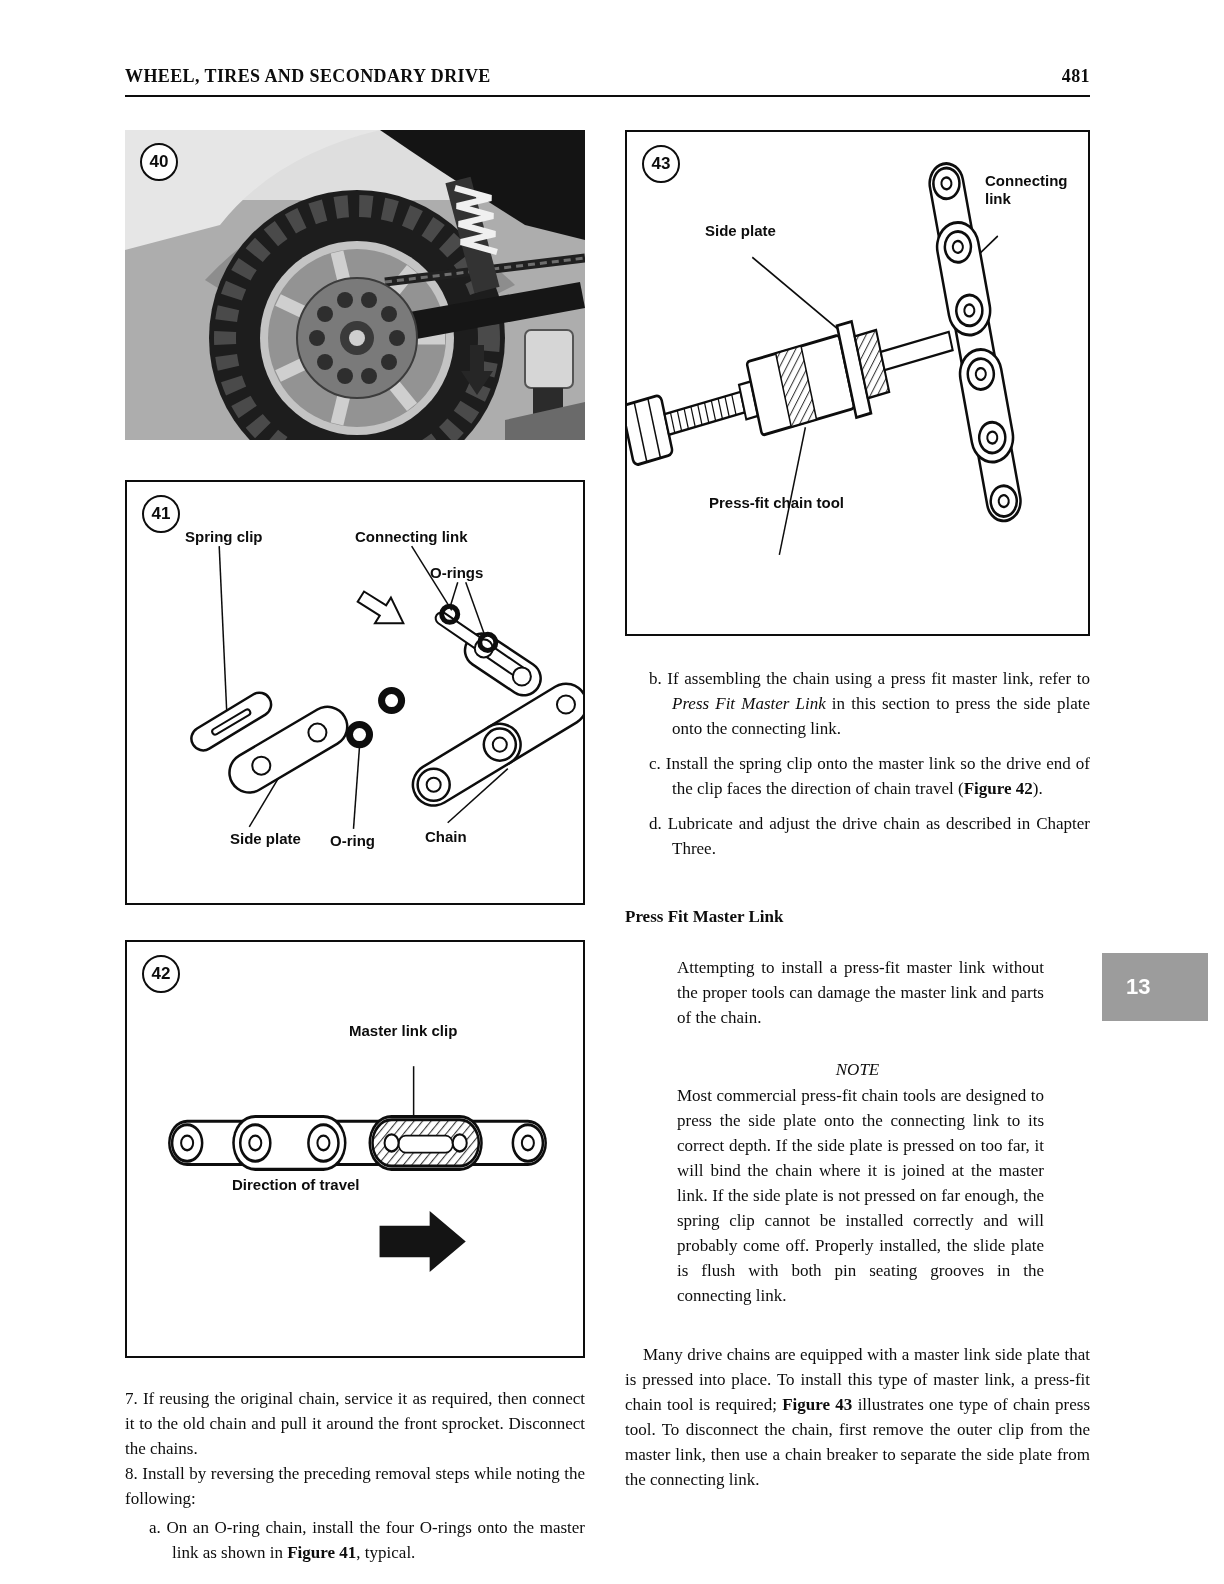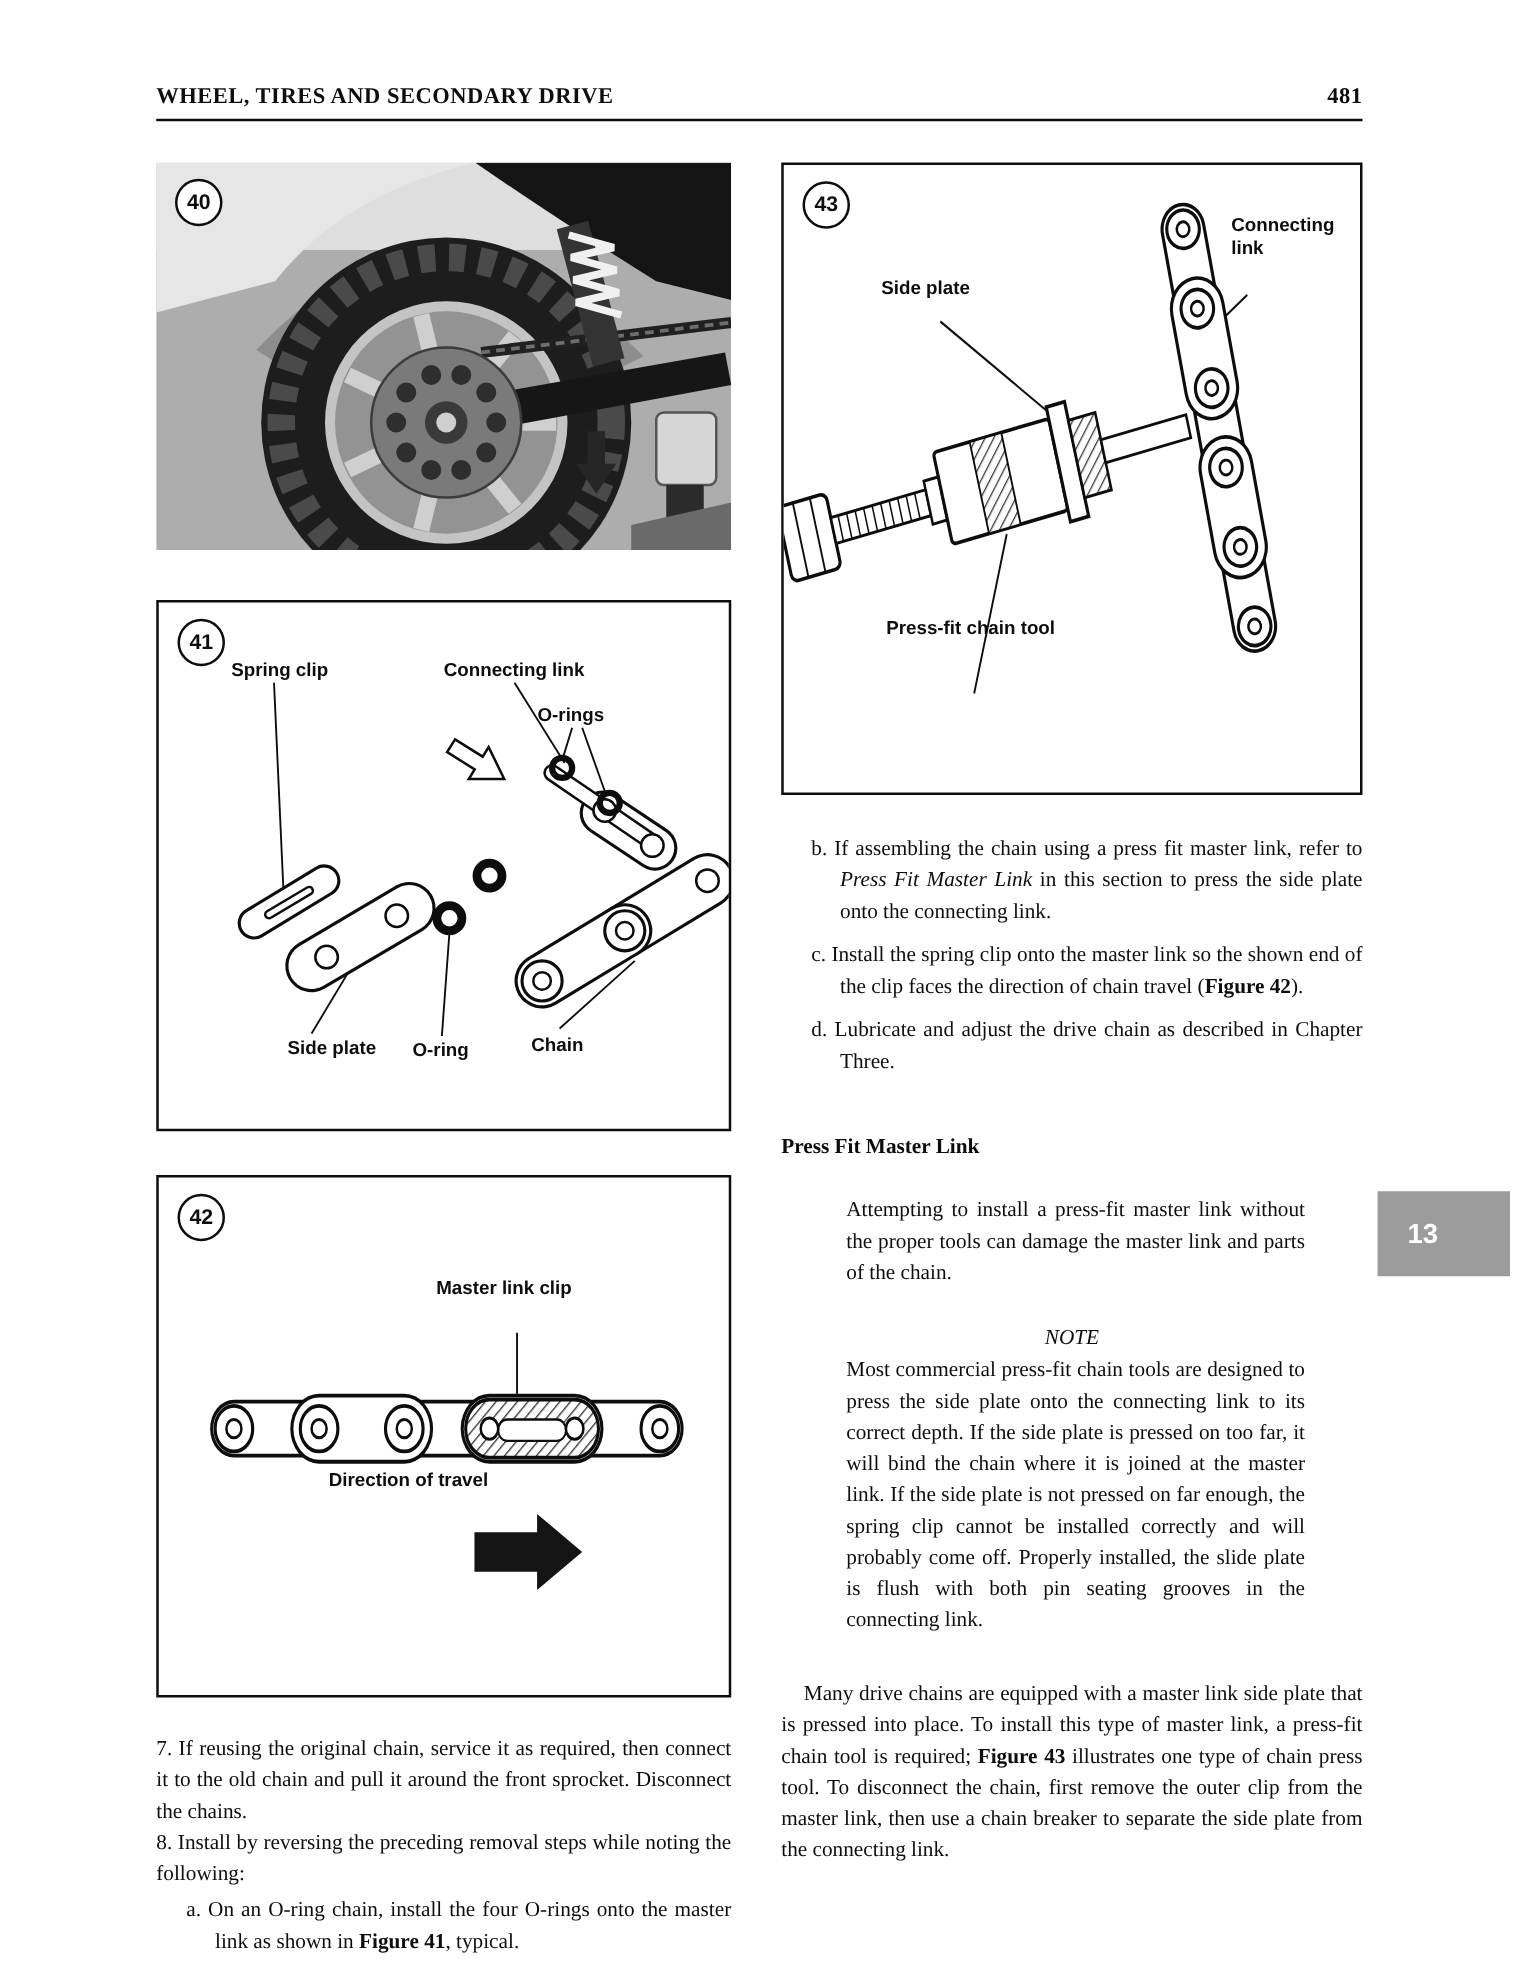--- a/index.html
+++ b/index.html
@@ -216,21 +216,21 @@
 
         <path d="M264,146 H332 A19,19 0 0 1 332,184 H264 A19,19 0 0 1 264,146 Z" fill="url(#hatch42)" stroke="#0d0d0d" stroke-width="2.5"></path>
         <path d="M278,159 H318 A7,7 0 0 1 318,173 H278 A7,7 0 0 1 278,159 Z" fill="#ffffff" stroke="#0d0d0d" stroke-width="1.5"></path>
         <circle cx="264" cy="165" r="7" fill="#ffffff" stroke="#0d0d0d" stroke-width="2"></circle>
         <circle cx="332" cy="165" r="7" fill="#ffffff" stroke="#0d0d0d" stroke-width="2"></circle>
       </g>
       <polygon points="252,233 302,233 302,221 338,246 302,271 302,259 252,259" fill="#141414"></polygon>
     </svg>
     <div class="fig-num">42</div>
     <div class="fig-label" style="left:222px; top:80px;">Master link clip</div>
-    <div class="fig-label" style="left:105px; top:234px;margin-left:31px;">Direction of travel</div>
+    <div class="fig-label" style="left:105px; top:234px;">Direction of travel</div>
   </figure>
 
   <p class="body-text">7. If reusing the original chain, service it as required, then connect it to the old chain and pull it around the front sprocket. Disconnect the chains.</p>
   <p class="body-text">8. Install by reversing the preceding removal steps while noting the following:</p>
   <p class="body-text sub-item"><span>a. On an O-ring chain, install the four O-rings onto the master link as shown in </span><b>Figure 41</b><span>, typical.</span></p>
 </div>
 
 <div class="col col-right">
 
   <figure class="fig-box fig43">
@@ -302,21 +302,21 @@
       </g>
     </svg>
     <div class="fig-num">43</div>
     <div class="fig-label wrap" style="left:358px; top:40px; width:96px;">Connecting link</div>
     <div class="fig-label" style="left:78px; top:90px;">Side plate</div>
     <div class="fig-label" style="left:82px; top:362px;">Press-fit chain tool</div>
   </figure>
 
   <p class="body-text sub-item"><span>b. If assembling the chain using a press fit master link, refer to </span><i>Press Fit Master Link</i><span> in this section to press the side plate onto the connecting link.</span></p>
 
-  <p class="body-text sub-item gap"><span>c. Install the spring clip onto the master link so the shown end of the clip faces the direction of chain travel (</span><b>Figure 42</b><span>).</span></p>
+  <p class="body-text sub-item gap"><span>c. Install the spring clip onto the master link so the drive end of the clip faces the direction of chain travel (</span><b>Figure 42</b><span>).</span></p>
 
   <p class="body-text sub-item gap">d. Lubricate and adjust the drive chain as described in Chapter Three.</p>
 
   <h3 class="section-heading">Press Fit Master Link</h3>
 
   <div>
     <p class="advisory-body">Attempting to install a press-fit master link without the proper tools can damage the master link and parts of the chain.</p>
   </div>
 
   <div class="note-block">

